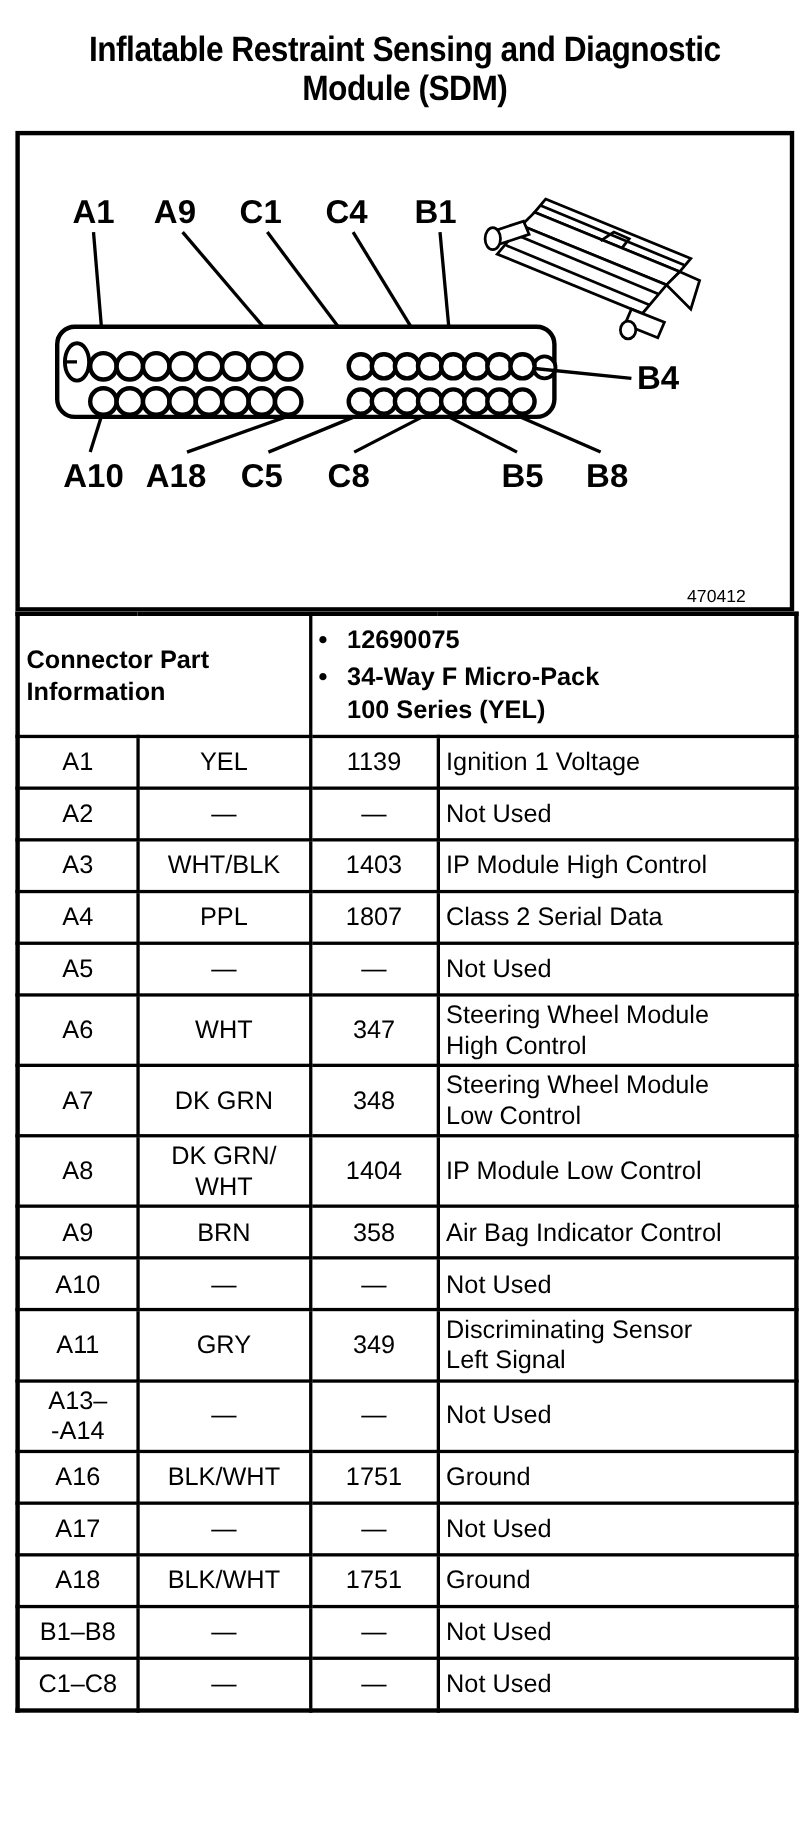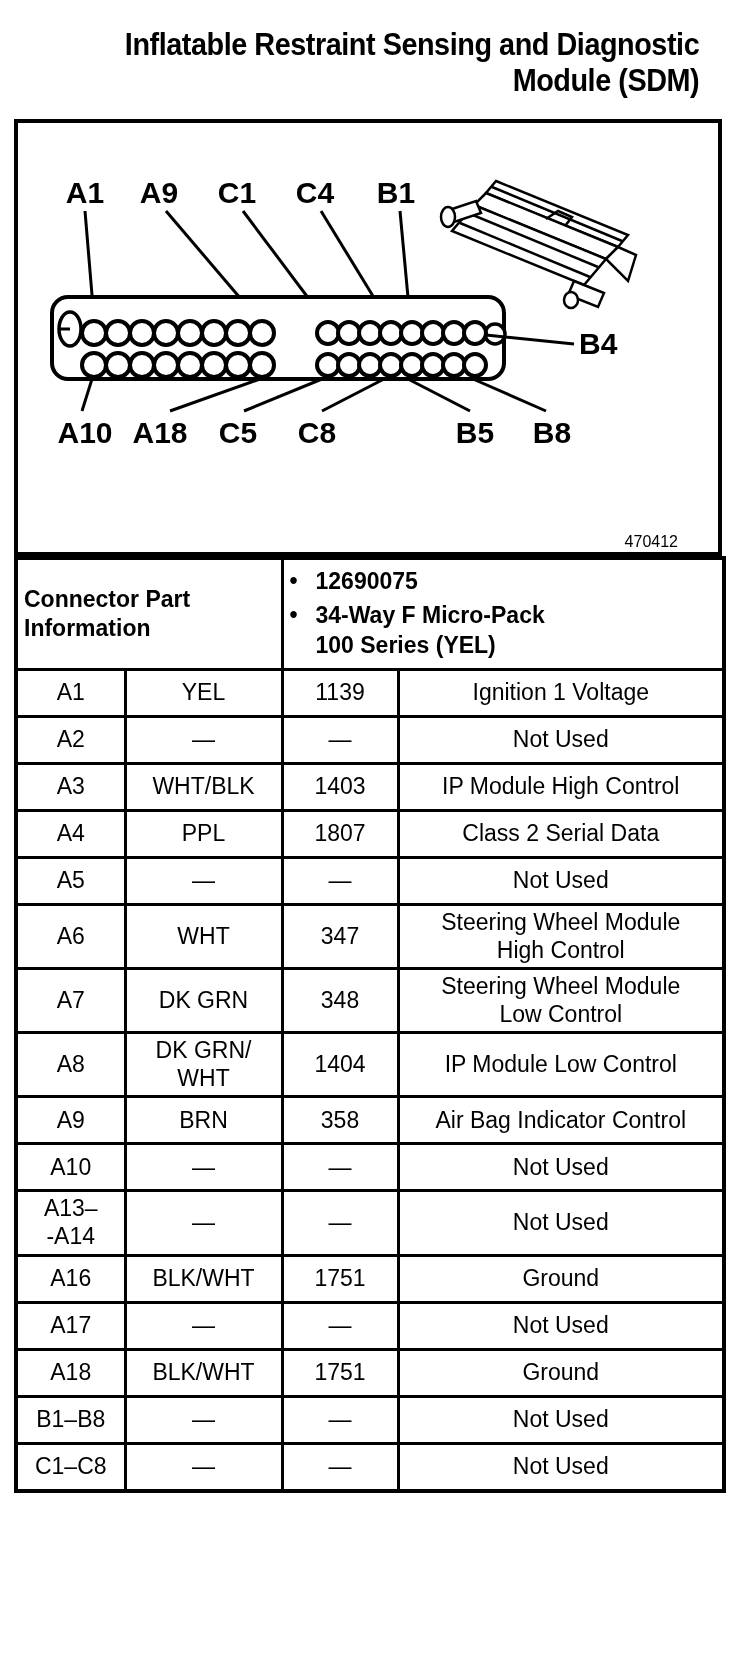--- a/index.html
+++ b/index.html
@@ -3,21 +3,21 @@
 <meta charset="utf-8">
 <style>
   html,body{margin:0;padding:0;background:#ffffff;}
   body{
     width:736px;height:1680px;position:relative;
     font-family:"Liberation Sans","DejaVu Sans",sans-serif;
     color:#000;
     -webkit-font-smoothing:antialiased;
   }
   .page-title{
-    padding-top:6px;width:736px;text-align:right;
+    padding-top:6px;width:736px;text-align:center;
     font-size:32px;font-weight:bold;line-height:1.1;letter-spacing:-0.5px;
   }
   .page-title .tline{display:block;transform:scaleX(0.9);transform-origin:50% 50%;white-space:nowrap;}
   .figure-box{
     box-sizing:border-box;margin-left:14px;margin-top:6px;
     width:708px;height:437px;border:4px solid #000;position:relative;
     background:#fff;
   }
   .figure-box svg{position:absolute;left:0;top:0;}
   svg text{font-family:"Liberation Sans","DejaVu Sans",sans-serif;fill:#000;}
@@ -26,21 +26,21 @@
   table.pinout{
     margin-left:14px;border-collapse:collapse;table-layout:fixed;width:708px;
     border:4px solid #000;
   }
   table.pinout td,table.pinout th{
     border:3px solid #000;font-size:23px;vertical-align:middle;
     padding:3px 6px;overflow:hidden;
   }
   .pre{white-space:pre-line;}
   td.c,th{text-align:center;}
-  td.fn{text-align:center;padding-left:12px;line-height:1.18;}
+  td.fn{text-align:left;padding-left:12px;line-height:1.18;}
   tr.partinfo td{height:100px;font-weight:bold;}
   td.pi-left{line-height:1.25;font-size:23px;}
   td.pi-right{padding-left:34px;}
   .bullet{display:flex;align-items:flex-start;margin:4px 0;font-weight:bold;font-size:23px;line-height:1.3;}
   .bullet .dot{width:26px;font-size:23px;}
   tr.head th{height:62px;font-weight:bold;line-height:1.15;}
   tr.datarow td{height:38px;line-height:1.2;}
 </style>
 </head>
 <body>
@@ -232,20 +232,27 @@
         <td class="c">358</td>
         <td class="fn pre">Air Bag Indicator Control</td>
       </tr>
   <tr class="datarow">
         <td class="c pre">A10</td>
         <td class="c pre">—</td>
         <td class="c">—</td>
         <td class="fn pre">Not Used</td>
       </tr>
   <tr class="datarow">
+        <td class="c pre">A11</td>
+        <td class="c pre">GRY</td>
+        <td class="c">349</td>
+        <td class="fn pre">Discriminating Sensor
+Left Signal</td>
+      </tr>
+  <tr class="datarow">
         <td class="c pre">A13–
 -A14</td>
         <td class="c pre">—</td>
         <td class="c">—</td>
         <td class="fn pre">Not Used</td>
       </tr>
   <tr class="datarow">
         <td class="c pre">A16</td>
         <td class="c pre">BLK/WHT</td>
         <td class="c">1751</td>

